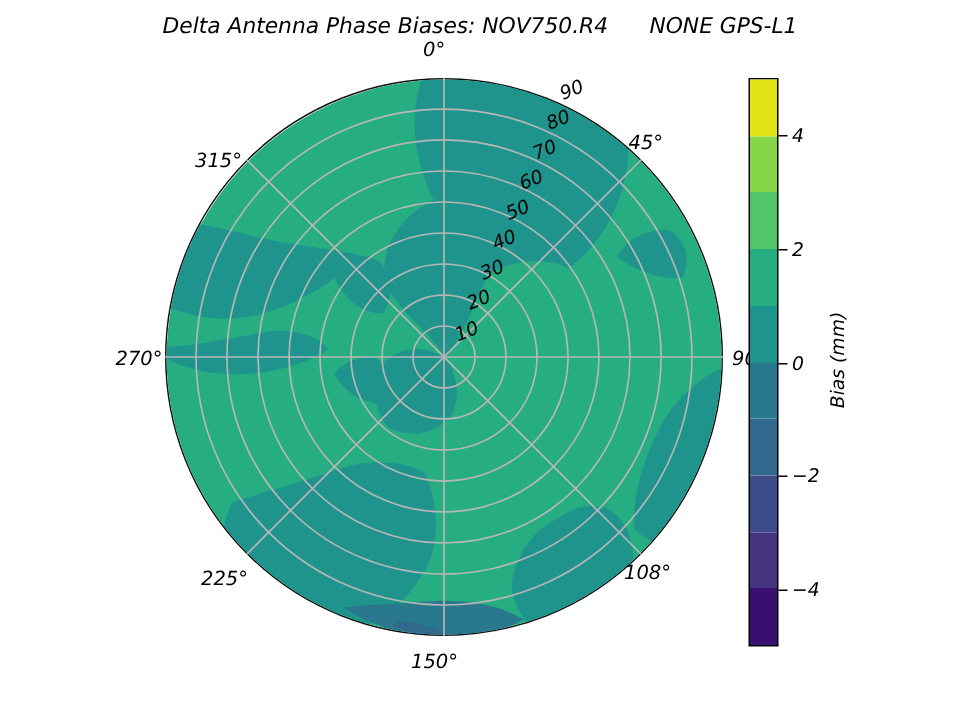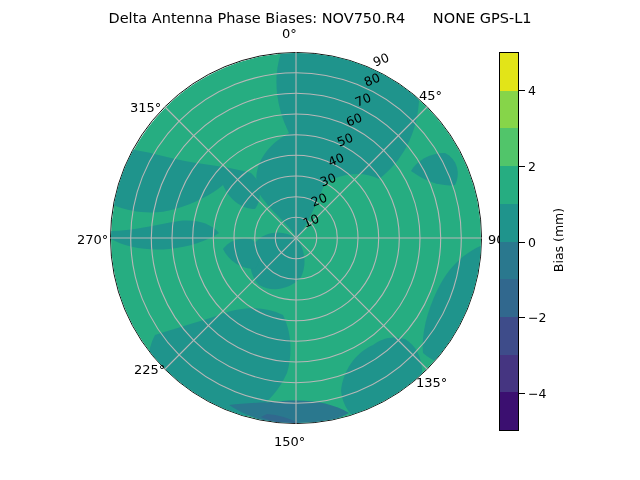--- a/index.html
+++ b/index.html
@@ -2,21 +2,21 @@
 <html><head>
 <meta charset="utf-8">
 <style>
   html, body {
     margin: 0; padding: 0;
     width: 640px; height: 480px;
     background: #ffffff;
     font-family: "DejaVu Sans", sans-serif;
     overflow: hidden;
   }
-  #root { position: relative; width: 640px; height: 356px; background:#ffffff; }
+  #root { position: relative; width: 640px; height: 356px; background:#ffffff;font-style:italic; }
 
   .title {
     position: absolute;
     left: 0; top: 10px;
     width: 640px;
     text-align: center;
     font-size: 14.5px;
     color: #000000;
     white-space: pre;
   }
@@ -164,23 +164,23 @@
           <line x1="0" y1="186" x2="372" y2="186"></line>
           <line x1="54.5" y1="54.5" x2="317.5" y2="317.5"></line>
           <line x1="317.5" y1="54.5" x2="54.5" y2="317.5"></line>
         </g>
       </svg>
     </div>
 
     <div class="ang-label" style="left:172px; top:-26px;">0°</div>
     <div class="ang-label" style="left:309px; top:36px;text-align:center;">45°</div>
     <div class="ang-label" style="left:378px; top:180px;">90</div>
-    <div class="ang-label" style="left:306px; top:323px;">135°</div>
+    <div class="ang-label" style="left:306px; top:323px;">108°</div>
     <div class="ang-label" style="left:164px; top:382px;">150°</div>
-    <div class="ang-label" style="left:24px; top:310px;text-align:right;">225°</div>
+    <div class="ang-label" style="left:24px; top:327px;text-align:right;">225°</div>
     <div class="ang-label" style="left:-53px; top:180px;margin-left:20px;">270°</div>
     <div class="ang-label" style="left:20px; top:48px;">315°</div>
 
     <div class="rad-label" style="left:193px; top:161px; transform:rotate(-22deg);">10</div>
     <div class="rad-label" style="left:201px; top:140px; transform:rotate(-22deg);">20</div>
     <div class="rad-label" style="left:210px; top:120px; transform:rotate(-22deg);">30</div>
     <div class="rad-label" style="left:218px; top:100px; transform:rotate(-22deg);">40</div>
     <div class="rad-label" style="left:227px; top:80px; transform:rotate(-22deg);">50</div>
     <div class="rad-label" style="left:236px; top:60px; transform:rotate(-22deg);">60</div>
     <div class="rad-label" style="left:245px; top:40px; transform:rotate(-22deg);">70</div>

